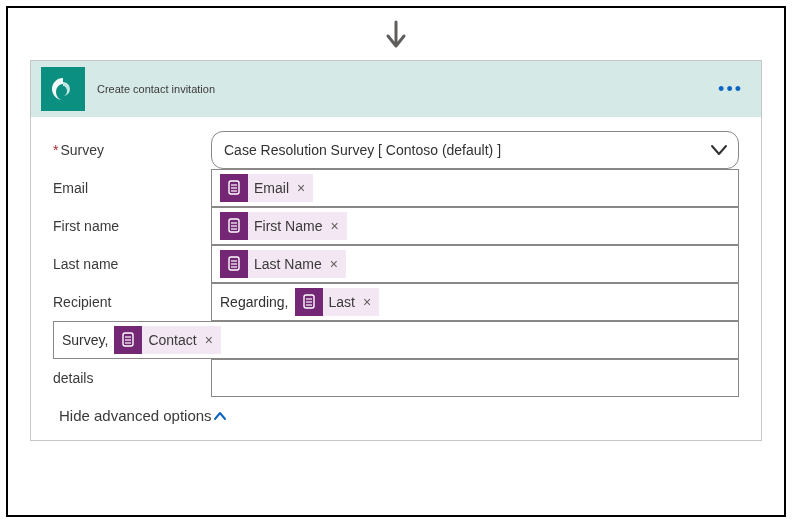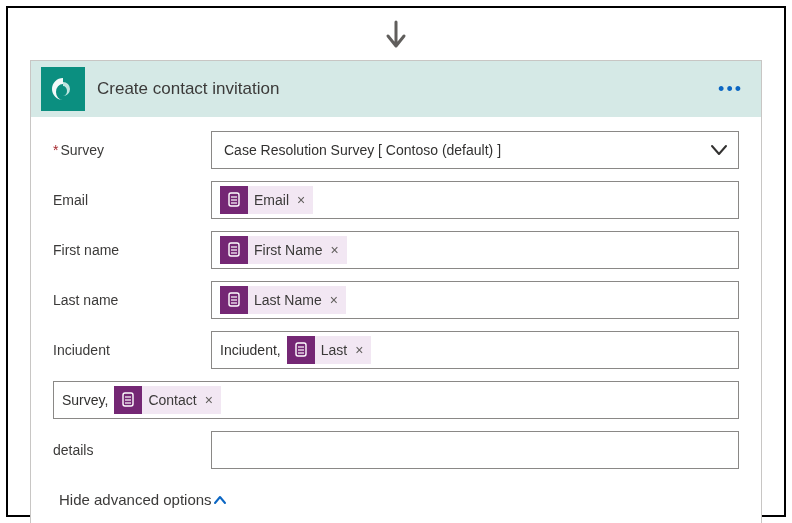--- a/index.html
+++ b/index.html
@@ -45,38 +45,37 @@
     width: 44px;
     height: 44px;
     background: #0b8f80;
     display: flex;
     align-items: center;
     justify-content: center;
     margin-right: 12px;
     flex: 0 0 auto;
   }
   .card-header .title {
-    font-size: 17px;
+    font-size: 11px;
     color: #3b3a39;
     flex: 1 1 auto;
   }
   .card-header .ellipsis {
     color: #0b66c3;
     font-size: 18px;
     letter-spacing: 2px;
     padding: 0 8px;
     cursor: pointer;
   }
   .card-body {
     padding: 14px 22px 4px 22px;
   }
   .form-row {
     display: flex;
     align-items: center;
-    margin-bottom: 12px;
     min-height: 38px;
   }
   .form-label {
     width: 158px;
     flex: 0 0 auto;
     font-size: 14px;
     color: #3b3a39;
   }
   .form-label .req {
     color: #a4262c;
@@ -87,20 +86,21 @@
     border: 1px solid #8a8886;
     height: 38px;
     display: flex;
     align-items: center;
     padding: 0 8px;
     background: #fff;
     gap: 4px;
   }
   .form-field.select {
     justify-content: space-between;
+    border-radius: 12px;
   }
   .select-text {
     padding-left: 4px;
   }
   .chev-down {
     flex: 0 0 auto;
   }
   .lead-text {
     margin-right: 2px;
   }
@@ -230,23 +230,23 @@
                   <line x1="6" y1="12" x2="12" y2="12" stroke="#fff" stroke-width="1.2"></line>
                 </svg>
             </span>
             <span class="token-text">Last Name</span>
             <span class="token-remove">×</span>
           </span>
         </div>
       </div>
 
       <div class="form-row">
-        <div class="form-label">Inciudent</div>
-        <div class="form-field">
-          <span class="lead-text">Inciudent,</span>
+        <div class="form-label">Recipient</div>
+        <div class="form-field">
+          <span class="lead-text">Regarding,</span>
           <span class="token">
             <span class="token-icon">
               <svg width="18" height="18" viewBox="0 0 18 18">
                   <rect x="4" y="2" width="10" height="13" rx="2" fill="none" stroke="#fff" stroke-width="1.4"></rect>
                   <line x1="6" y1="6" x2="12" y2="6" stroke="#fff" stroke-width="1.2"></line>
                   <line x1="6" y1="9" x2="12" y2="9" stroke="#fff" stroke-width="1.2"></line>
                   <line x1="6" y1="12" x2="12" y2="12" stroke="#fff" stroke-width="1.2"></line>
                 </svg>
             </span>
             <span class="token-text">Last</span>

